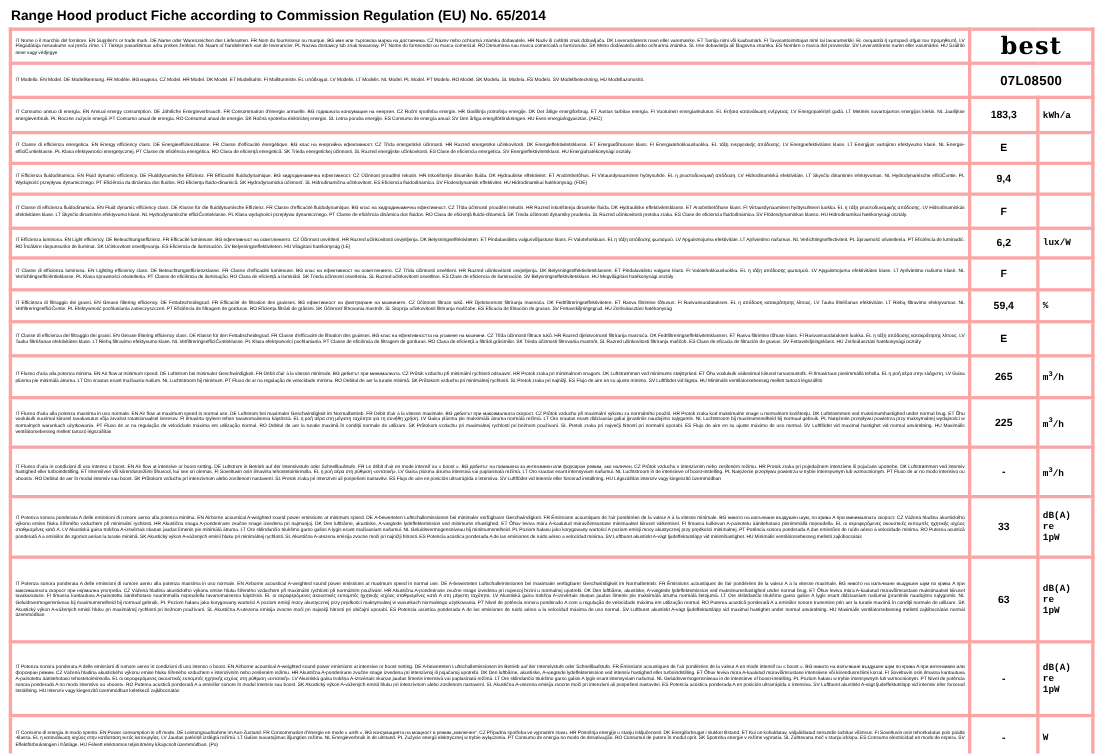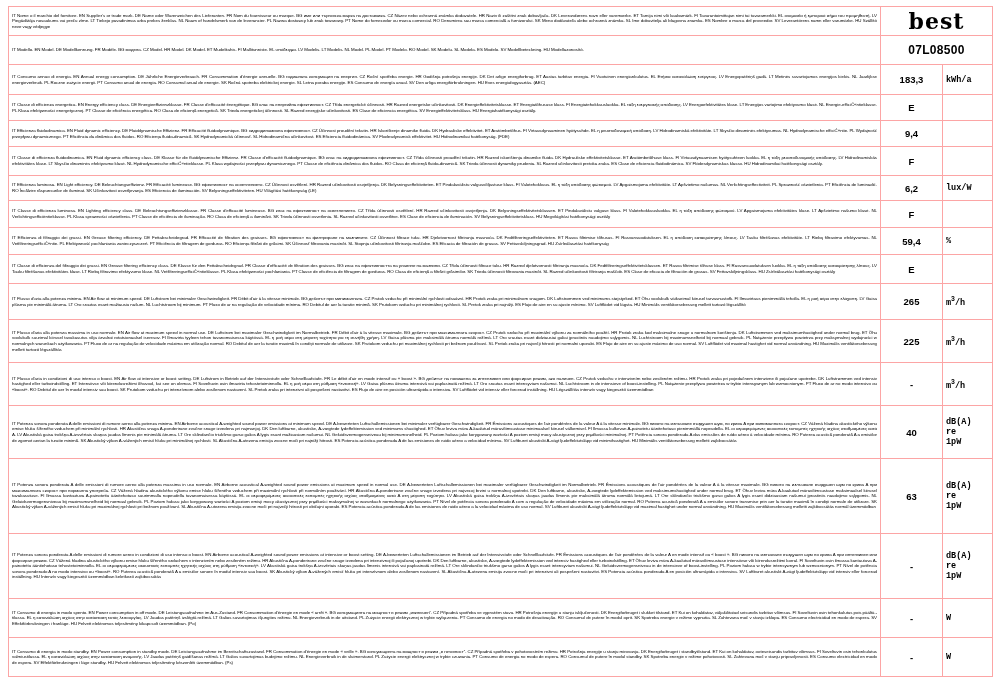--- a/index.html
+++ b/index.html
@@ -26,21 +26,21 @@
     font-weight: bold;
     line-height: 15px;
     padding: 1px 0 3px 2px;
   }
   table.fiche {
     width: 984px;
     border-collapse: collapse;
     table-layout: fixed;
   }
   table.fiche td {
-    border: 1px solid #fca5a5;
+    border: 3px solid #fca5a5;
     vertical-align: middle;
     padding: 1px 3px;
     overflow: hidden;
   }
   td.desc {
     text-align: justify;
     font-size: 4.4px;
     line-height: 5.6px;
     letter-spacing: -0.02px;
     vertical-align: middle;
@@ -84,20 +84,21 @@
     font-weight: bold;
     letter-spacing: 0.3px;
   }
   .r-head td { height: 26px; }
 </style>
 </head>
 <body>
 
 <div class="page">
 
+  <div class="doc-title">Range Hood product Fiche according to Commission Regulation (EU) No. 65/2014</div>
 
   <table class="fiche">
     <colgroup>
       <col style="width:872px">
       <col style="width:62px">
       <col style="width:50px">
     </colgroup>
     <tbody>
       <tr class="r-head">
         <td class="desc">IT Nome o il marchio del fornitore. EN Supplier's or trade mark. DE Name oder Warenzeichen des Lieferanten. FR Nom du fournisseur ou marque. BG име или търговска марка на доставчика. CZ Název nebo ochranná známka dodavatele. HR Naziv ili zaštitni znak dobavljača. DK Leverandørens navn eller varemærke. ET Tarnija nimi või kaubamärk. FI Tavarantoimittajan nimi tai tavaramerkki. EL ονομασία ή εμπορικό σήμα του προμηθευτή. LV Piegādātāja nosaukums vai preču zīme. LT Tiekejo pavadinimas arba prekes ženklas. NL Naam of handelsmerk van de leverancier. PL Nazwa dostawcy lub znak towarowy. PT Nome do fornecedor ou marca comercial. RO Denumirea sau marca comercială a furnizorului. SK Meno dodávateľa alebo ochranná známka. SL Ime dobavitelja ali blagovna znamka. ES Nombre o marca del proveedor. SV Leverantörens namn eller varumärke. HU Szállító neve vagy védjegye</td>
@@ -171,21 +172,21 @@
       </tr>
 
       <tr>
         <td class="desc" style="height:40px">IT Flusso d'aria in condizioni di uso intenso o boost. EN Air flow at intensive or boost setting. DE Luftstrom in Betrieb auf der Intensivstufe oder Schnelllaufstufe. FR Le débit d'air en mode intensif ou « boost ». BG дебитът на повишена за интензивен или форсиран режим, ако наличен. CZ Průtok vzduchu v intenzivním nebo zesileném režimu. HR Protok zraka pri pojedačnem intenzivne ili pojaćane upotrebe. DK Luftstrømmen ved intensiv hastighed eller turboindstilling. ET Intensiivse või kiirendusrežiimi õhuvool, kui see on olemas. FI Soveltuvin osin ilmavirta tehostetoiminnolla. EL η ροή αέρα στη ρύθμιση «εντατική». LV Gaisa plūsma ātruma intensivā vai paplasinatā režīmā. LT Oro srautas esant intensyviam našumui. NL Luchtstroom in de intensieve of boost-instelling. PL Natężenie przepływu powietrza w trybie intensywnym lub wzmocnionym. PT Fluxo de ar no modo intensivo ou «boost». RO Debitul de aer în modul intensiv sau boost. SK Průtokom vzduchu pri intenzívnom alebo zosílenom nastavení. SL Pretok zraka pri intenzivni ali pospešeni nastavitvi. ES Flujo de aire en posición ultrarrápida o intensiva. SV Luftflödet vid intensiv eller forcerad inställning. HU Légszállítás intenzív vagy kiegeszitő üzemmódban</td>
         <td class="val">-</td>
         <td class="unit">m<span class="sup">3</span>/h</td>
       </tr>
 
       <tr>
         <td class="desc" style="height:50px">IT Potenza sonora ponderata A delle emissioni di rumore aereo alla potenza minima. EN Airborne acoustical A-weighted sound power emissions at minimum speed. DE A-bewerteten Luftschallemissionen bei minimaler verfügbarer Geschwindigkeit. FR Émissions acoustiques de l'air pondérées de la valeur A à la vitesse minimale. BG нивото на излъчване въздушен шум, по крива A при минималната скорост. CZ Vážená hladina akustického výkonu emise hluku šířeného vzduchem při minimální rychlosti. HR Akustična snaga A-ponderirane zvučne snage izvedena pri najmanjoj. DK Den luftbårne, akustiske, A-vægtede lydeffektemission ved minimums shastighed. ET Õhuv leviva müra A-kaalutud müravõimsustase minimaalsel kiirusel välkemisel. FI Ilmassa kulkevan A-painotetu äänitehotaso pienimmällä nopeudella. EL οι αεροφερόμενες ακουστικές εκπομπές ηχητικής ισχύος σταθμισμένες κατά A. LV Akustiskā gaisa trokšņa A-izsvērtais skaņas jaudas līmenis pie minimālā ātruma. LT Ore sklindančio triukšmo garso galios A lygis esant mažiausiam našumui. NL Geluidsvermogensniveau bij minimumsnelheid. PL Poziom hałasu jako korygowany wartości A poziom emisji mocy akustycznej przy prędkości minimalnej. PT Potência sonora ponderada A das emissões de ruído aéreo à velocidade mínima. RO Puterea acustică ponderată A a emisiilor de zgomot aerian la turatie minimă. SK Akustický výkon A-vážených emisií hluku pri minimálnej rychlosti. SL Akustična A-utezena emisija zvocne moči pri najnižji hitrosti. ES Potencia acústica ponderada A de las emisiones de ruido aéreo a velocidad mínima. SV Luftburet akustiskt A-vägt ljudeffektutsläpp vid minimihastighet. HU Minimális ventilátorsebesseg melletti zajkibocsátás</td>
-        <td class="val">40</td>
+        <td class="val">33</td>
         <td class="unit">dB(A)<br>re<br>1pW</td>
       </tr>
 
       <tr>
         <td class="desc" style="height:72px">IT Potenza sonora ponderata A delle emissioni di rumore aereo alla potenza massima in uso normale. EN Airborne acoustical A-weighted sound power emissions at maximum speed in normal use. DE A-bewerteten Luftschallemissionen bei maximaler verfügbarer Geschwindigkeit im Normalbetrieb. FR Émissions acoustiques de l'air pondérées de la valeur A à la vitesse maximale. BG нивото на излъчване въздушен шум по крива A при максималната скорост при нормална употреба. CZ Vážená hladina akustického výkonu emise hluku šířeného vzduchem při maximální rychlosti při normálním použivání. HR Akustična A-ponderirane zvučne snage izvedena pri najvecoj brzini u normalnoj upotrebi. DK Den luftbårne, akustiske, A-vægtede lydeffektemission ved maksimumshastighed under normal brug. ET Õhuv leviva müra A-kaalutud müravõimsustase maksimaalsel kiirusel tavakasutuse. FI Ilmassa kantautuva A-painotettu äänitehotaso suurimmalla nopeudella tavanomaisessa käytössä. EL οι αεροφερόμενες ακουστικές εκπομπές ηχητικής ισχύος σταθμισμένες κατά A στη μέγιστη ταχύτητα. LV Akustiskā gaisa trokšņa A-izsvērtais skaņas jaudas līmenis pie maksimālā ātruma normālā lietojumā. LT Ore sklindančio triukšmo garso galios A lygis esant didziausiam našumui įprastiniis naudojimo sąlygomis. NL Geluidsvermogensniveau bij maximumsnelheid bij normaal gebruik. PL Poziom hałasu jako korygowany wartości A poziom emisji mocy akustycznej przy prędkości maksymalnej w warunkach normalnego użytkowania. PT Nível de potência sonora ponderado A com a regulação de velocidade máxima em utilização normal. RO Puterea acustică ponderată A a emisiilor sonore transmise prin aer la turatie maximă în condiţii normale de utilizare. SK Akustický výkon A-vážených emisií hluku pri maximálnej rychlosti pri bežnom používaní. SL Akustična A-utezena emisija zvocne moči pri največji hitrosti pri običajni uporabi. ES Potencia acústica ponderada A de las emisiones de ruido aéreo a la velocidad máxima de uso normal. SV Luftburet akustiskt A-vägt ljudeffektutsläpp vid maximal hastighet under normal användning. HU Maximális ventilátorsebesseg melletti zajkibocsátás normál üzemmódban</td>
         <td class="val">63</td>
         <td class="unit">dB(A)<br>re<br>1pW</td>
       </tr>
 
       <tr>

